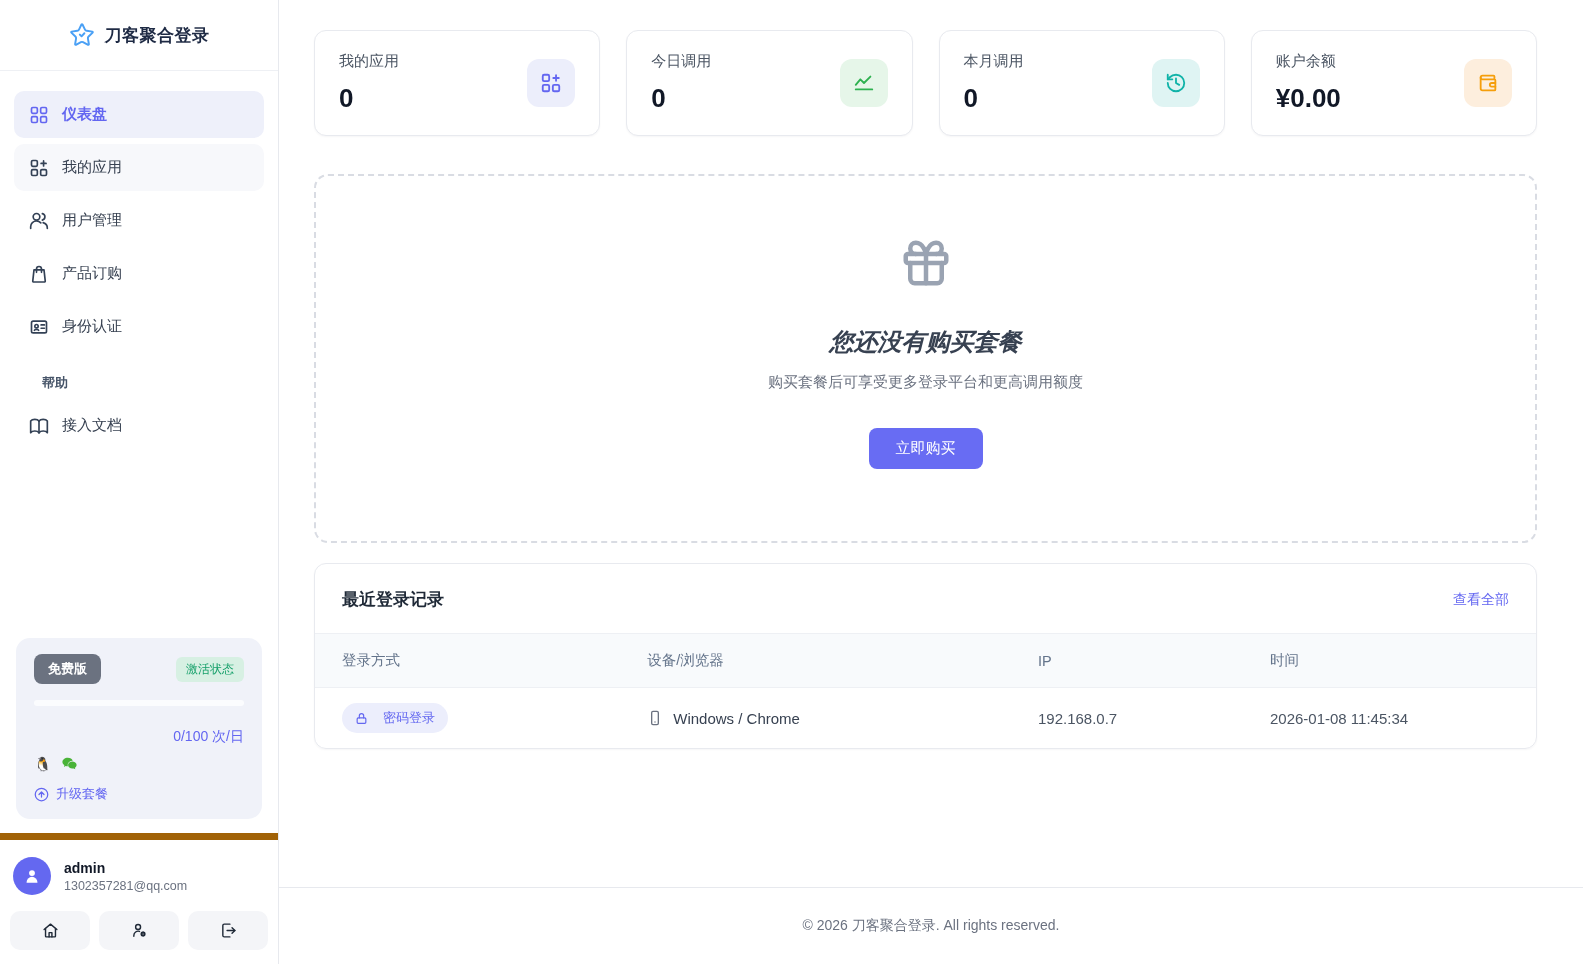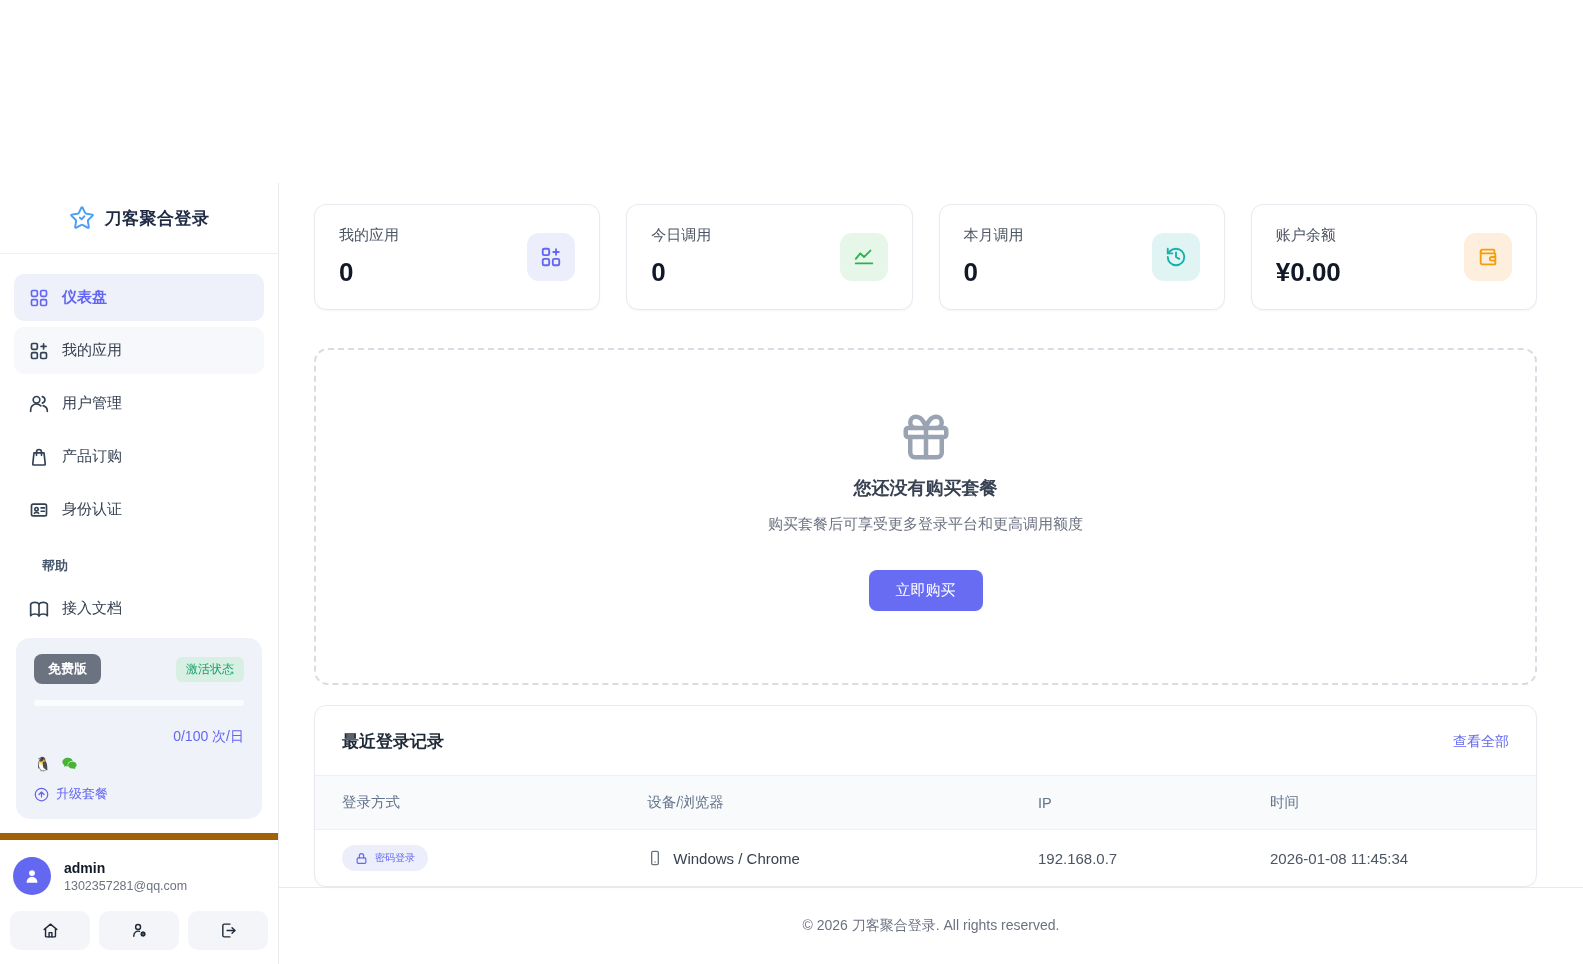--- a/index.html
+++ b/index.html
@@ -1,18 +1,18 @@
 <!DOCTYPE html>
 <html><head>
 <meta charset="utf-8">
 <style>
   * { margin:0; padding:0; box-sizing:border-box; }
   html,body { width:1583px; height:964px; overflow:hidden; background:#fff;
     font-family:"Liberation Sans","DejaVu Sans",sans-serif; color:#374151; }
-  .app { display:flex; width:100%; height:100%;align-items:flex-end; }
+  .app { display:flex; width:100%; height:100%; }
 
   
   .sidebar { width:279px; min-width:279px; border-right:1px solid #e7e9ee;
     display:flex; flex-direction:column; background:#fff; }
   .logo-row { height:71px; display:flex; align-items:center; justify-content:center;
     gap:10px; border-bottom:1px solid #eef0f4; }
   .logo-title { font-size:17px; font-weight:bold; color:#1e2a44; letter-spacing:.5px; }
   .nav { padding:20px 14px 0 14px; }
   .menu-item { height:47px; display:flex; align-items:center; gap:13px;
     padding:0 15px; border-radius:10px; margin-bottom:6px; cursor:pointer;
@@ -64,41 +64,41 @@
     box-shadow:0 1px 2px rgba(16,24,40,.04); }
   .stat-label { font-size:15px; color:#4b5563; }
   .stat-value { font-size:26px; font-weight:bold; color:#111827; margin-top:12px; }
   .stat-icon { width:48px; height:48px; border-radius:12px; display:flex;
     align-items:center; justify-content:center; }
   .stat-icon svg { width:22px; height:22px; }
 
   .empty-panel { margin-top:38px; border:2px dashed #d9dce3; border-radius:14px;
     text-align:center; padding:60px 0 72px 0; }
   .gift-icon svg { width:54px; height:54px; stroke:#9aa3b2; }
-  .empty-title { font-size:18px; font-weight:600; color:#374151; margin-top:8px; }
+  .empty-title { font-size:24px; font-weight:600; color:#374151; margin-top:32px;font-style:italic; }
   .empty-subtitle { font-size:15px; color:#6b7280; margin-top:15px; }
   .buy-btn { margin-top:36px; background:#686cf3; color:#fff; border:none;
     border-radius:8px; padding:11px 27px; font-size:15px; cursor:pointer;
     font-family:inherit; }
 
   .table-card { margin-top:20px; border:1px solid #e8eaef; border-radius:12px;
     overflow:hidden; box-shadow:0 1px 2px rgba(16,24,40,.04); }
   .table-head { display:flex; justify-content:space-between; align-items:center;
     padding:24px 27px 22px 27px; }
   .table-title { font-size:17px; font-weight:bold; color:#1f2937; }
   .view-all { color:#6366f1; font-size:14px; text-decoration:none; cursor:pointer; }
   table { width:100%; border-collapse:collapse; }
   thead tr { background:#f8fafc; border-top:1px solid #eef0f4; border-bottom:1px solid #eef0f4; }
   th { text-align:left; font-weight:normal; font-size:14.5px; color:#64748b;
     padding:17px 27px; }
   th:nth-child(1){ width:25%; } th:nth-child(2){ width:32%; }
   th:nth-child(3){ width:19%; } th:nth-child(4){ width:24%; }
   td { padding:15px 27px; font-size:15px; color:#4b5563; }
-  .method-badge { display:inline-flex; align-items:center; gap:7px; background:#eceefc;
-    color:#6468f0; font-size:10px; padding:6px 13px; border-radius:999px; }
+  .method-badge { display:inline-flex; align-items:center; gap:15px; background:#eceefc;
+    color:#6468f0; font-size:13px; padding:6px 13px; border-radius:999px; }
   .method-badge svg { width:13px; height:13px; stroke:#6468f0; }
   .device-cell { display:flex; align-items:center; gap:10px; color:#374151; }
   .device-cell svg { width:16px; height:16px; stroke:#6b7280; }
 
   .footer { margin-top:auto; border-top:1px solid #e7e9ee; padding:29px 0;
     text-align:center; font-size:14px; color:#6b7280; }
 </style>
 </head>
 <body>
 

